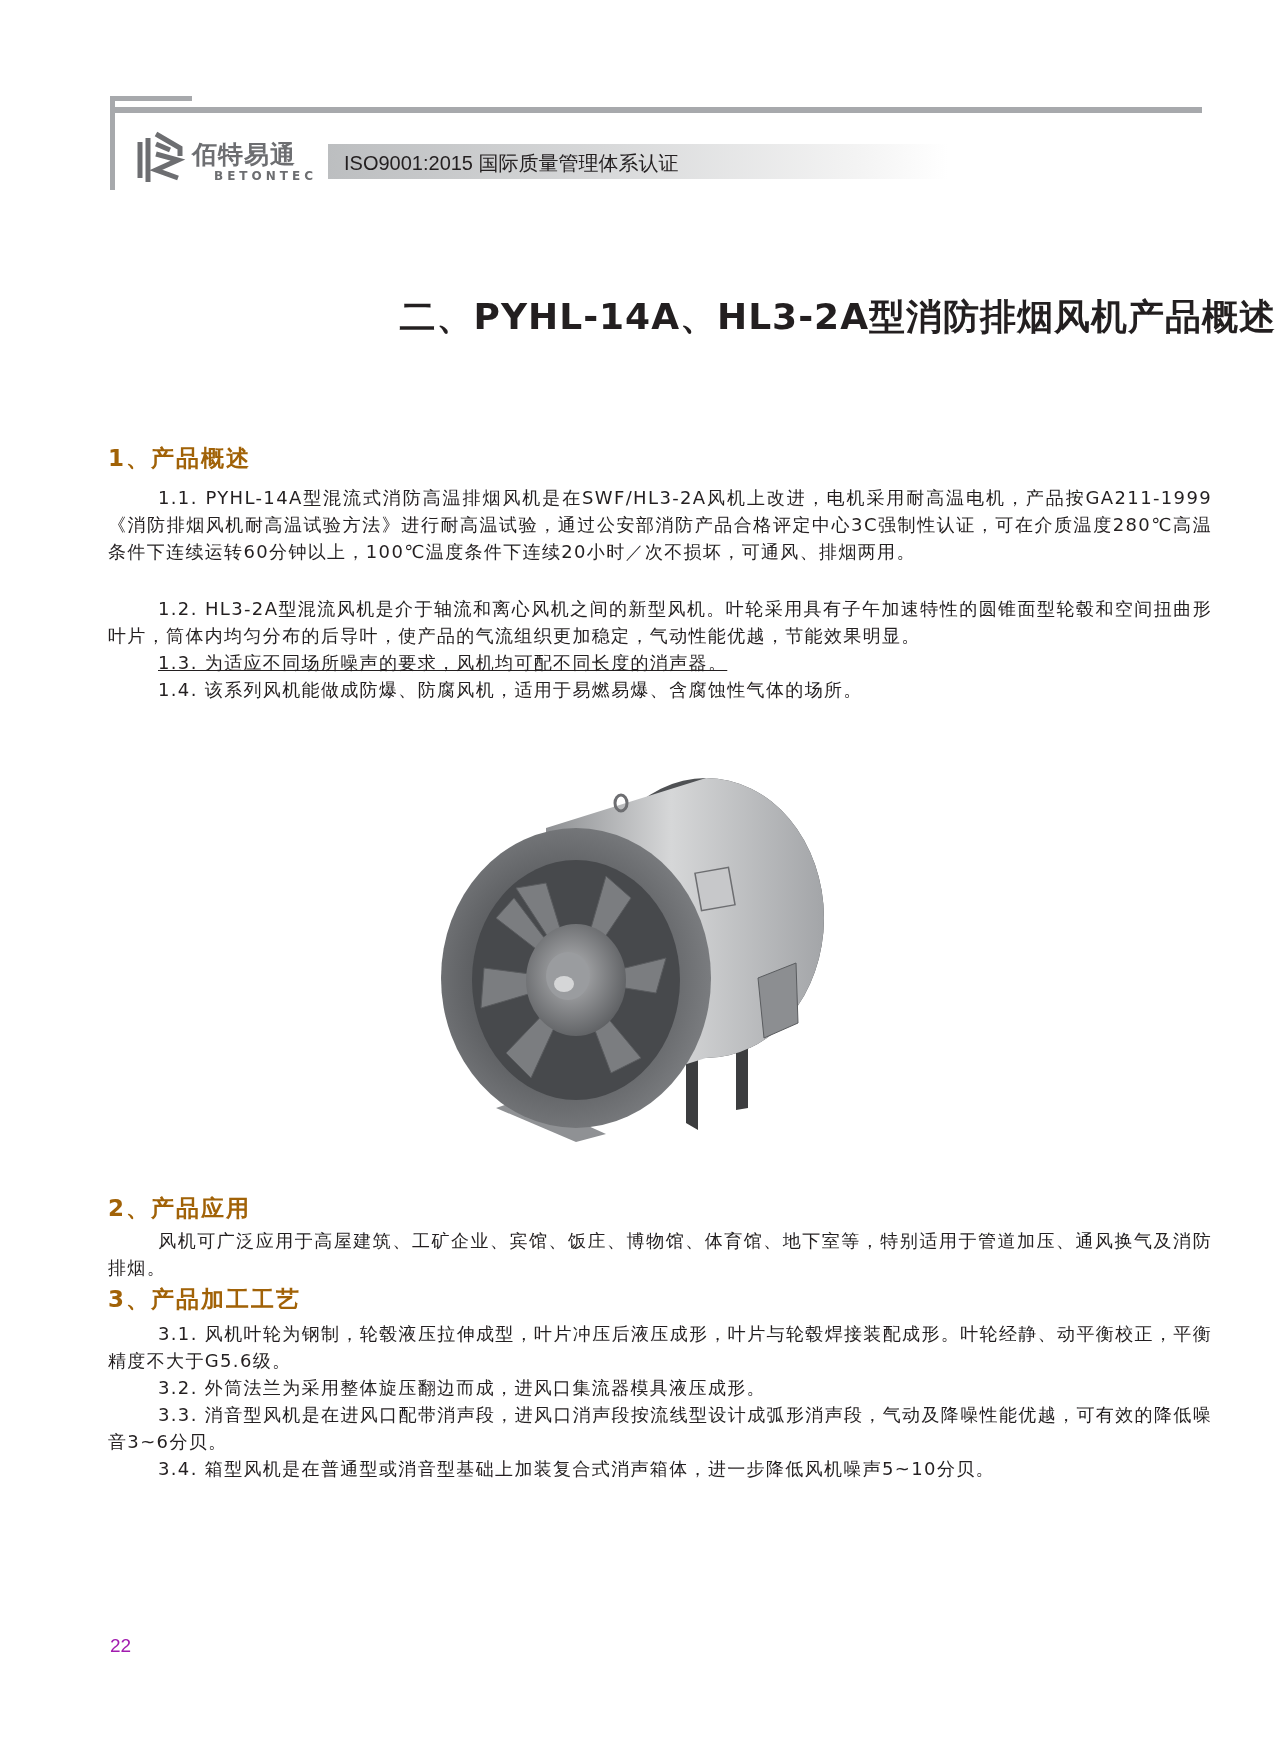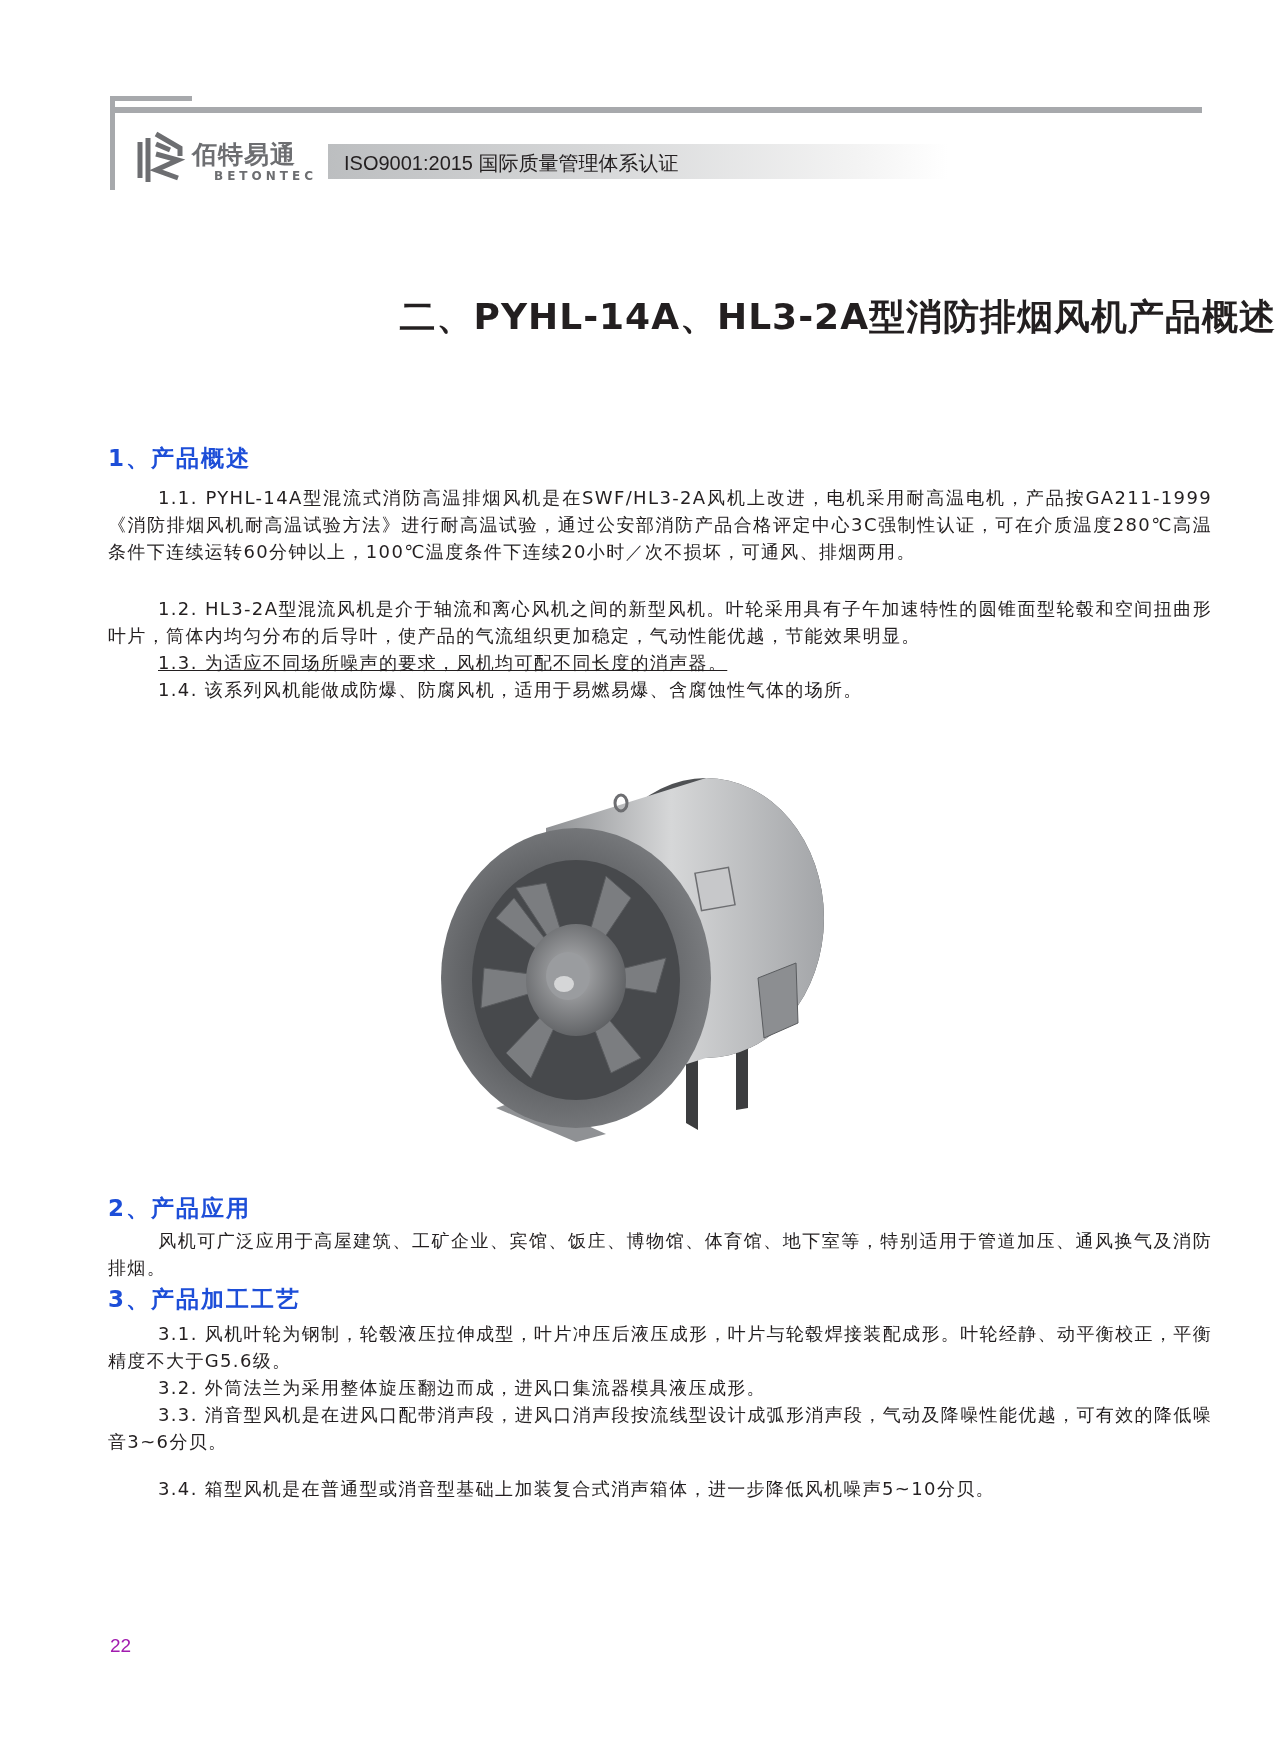--- a/index.html
+++ b/index.html
@@ -20,21 +20,21 @@
   
   .iso-band { position:absolute; left:328px; top:144px; width:620px; height:35px;
               background:linear-gradient(to right, #bcbec0 0%, #d8d9da 45%, #f3f3f3 85%, #ffffff 100%); }
   .iso-text { position:absolute; left:16px; top:6px; font-size:20px; color:#231f20; white-space:nowrap; font-family:"Liberation Sans", sans-serif; }
 
   
   .page-title { position:absolute; left:0; width:1276px; top:293px; text-align:right;
                 font-size:36px; font-weight:bold; color:#231f20; letter-spacing:1px;
                 font-family:"DejaVu Sans", sans-serif; }
 
-  .section-heading { position:absolute; left:108px; font-size:23px; font-weight:bold; color:#1d4ed8; letter-spacing:2px; white-space:nowrap; }
+  .section-heading { position:absolute; left:108px; font-size:23px; font-weight:bold; color:#a16207; letter-spacing:2px; white-space:nowrap; }
 
   .para { position:absolute; left:108px; width:1104px; font-size:18px; line-height:27px;
           color:#231f20; letter-spacing:1.35px; text-align:justify; }
   .para .indent { display:inline-block; width:50px; }
 
   .fan-figure { position:absolute; left:436px; top:758px; width:400px; height:384px; }
 
   .page-number { position:absolute; left:110px; top:1635px; font-size:19px; color:#a21caf; font-family:"Liberation Sans", sans-serif; }
 </style>
 </head>
@@ -118,15 +118,15 @@
   <ellipse cx="185" cy="45" rx="6" ry="8" fill="none" stroke="#6d6e71" stroke-width="3"></ellipse>
 </svg>
 
 <div class="section-heading" style="top:1193px;">2、产品应用</div>
 <div class="para" style="top:1227px;"><span class="indent"></span><span>风机可广泛应用于高屋建筑、工矿企业、宾馆、饭庄、博物馆、体育馆、地下室等，特别适用于管道加压、通风换气及消防排烟。</span></div>
 
 <div class="section-heading" style="top:1284px;">3、产品加工工艺</div>
 <div class="para" style="top:1320px;"><span class="indent"></span><span>3.1. 风机叶轮为钢制，轮毂液压拉伸成型，叶片冲压后液压成形，叶片与轮毂焊接装配成形。叶轮经静、动平衡校正，平衡精度不大于G5.6级。</span></div>
 <div class="para" style="top:1374px;"><span class="indent"></span><span>3.2. 外筒法兰为采用整体旋压翻边而成，进风口集流器模具液压成形。</span></div>
 <div class="para" style="top:1401px;"><span class="indent"></span><span>3.3. 消音型风机是在进风口配带消声段，进风口消声段按流线型设计成弧形消声段，气动及降噪性能优越，可有效的降低噪音3~6分贝。</span></div>
-<div class="para" style="top:1455px;margin-top:20px;"><span class="indent"></span><span>3.4. 箱型风机是在普通型或消音型基础上加装复合式消声箱体，进一步降低风机噪声5~10分贝。</span></div>
+<div class="para" style="top:1455px;"><span class="indent"></span><span>3.4. 箱型风机是在普通型或消音型基础上加装复合式消声箱体，进一步降低风机噪声5~10分贝。</span></div>
 
 <div class="page-number">22</div>
 
 </body></html>

